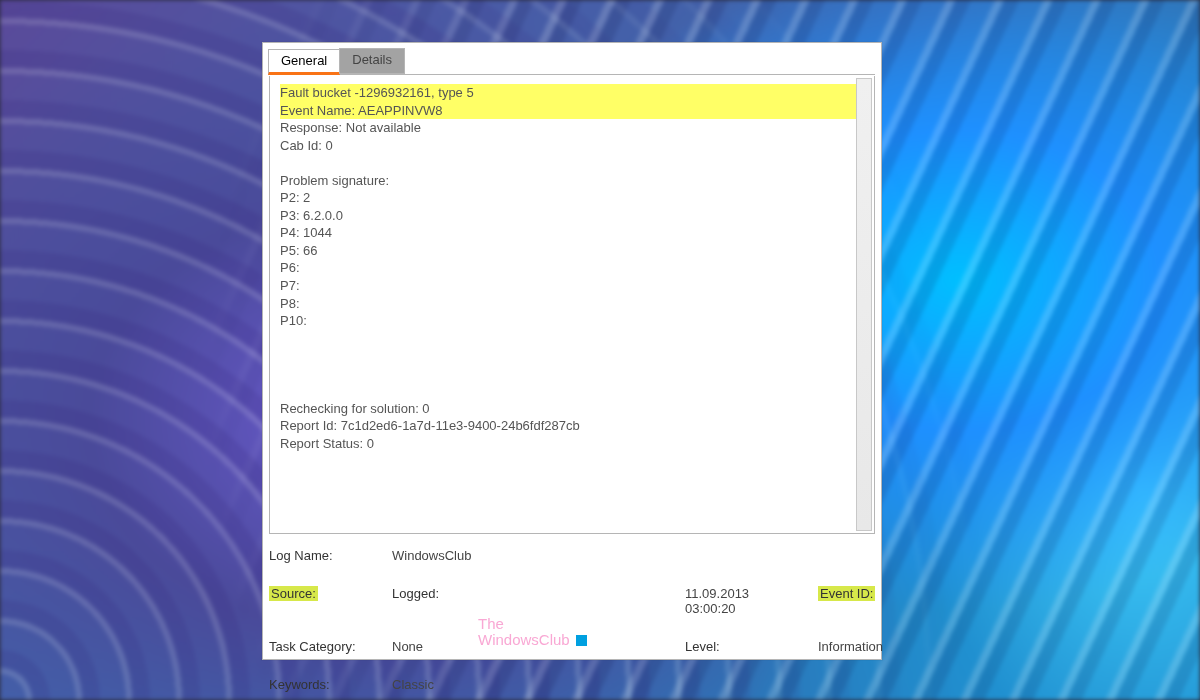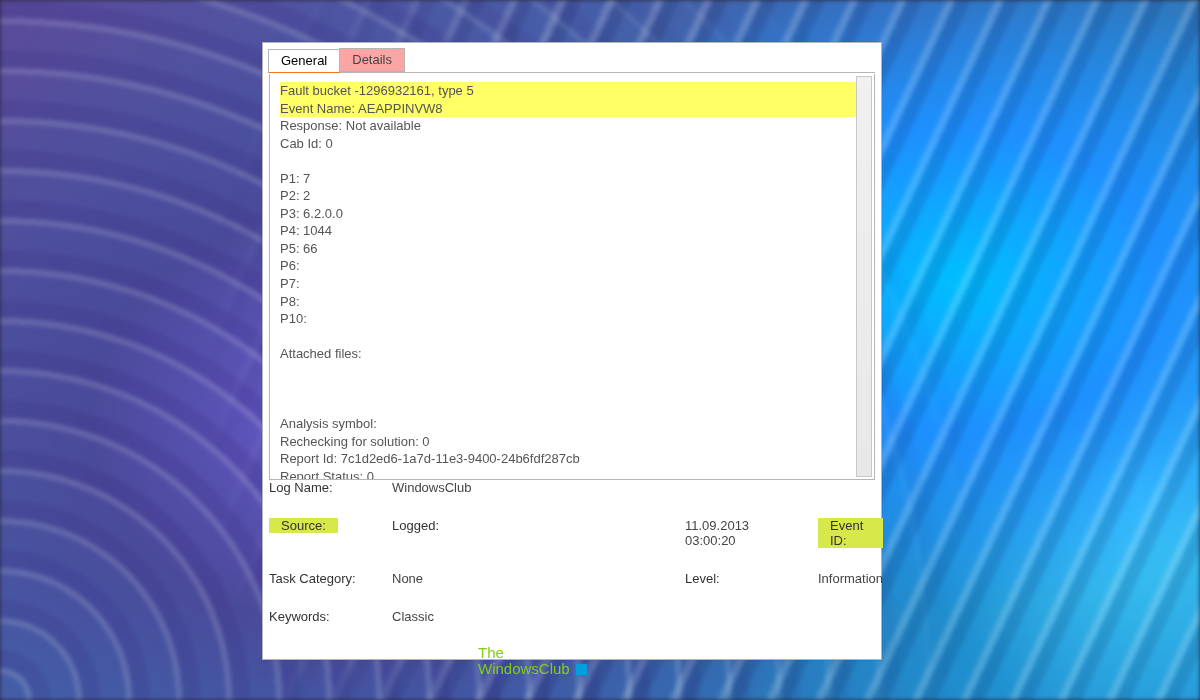--- a/index.html
+++ b/index.html
@@ -65,60 +65,61 @@
   .tab {
     padding: 3px 12px 4px;
     border: 1px solid #b5b5b5;
     background: #fff;
     margin-right: -1px;
     cursor: pointer;
     position: relative;
     color: #444;
   }
   .tab.active {
-    border-bottom: 1px solid #f97316;
+    border-bottom: 3px solid #f97316;
     top: 1px;
     color: #000;
   }
-  .tab:not(.active) { background:#fca5a5; }
+  .tab:not(.active) { background:#a3a3a3; }
 
   .content-box {
     border: 1px solid #b5b5b5;
     border-top: none;
     padding: 8px 10px;
-    height: 406px;
+    height: 458px;
     overflow: hidden;
     position: relative;
     color: #555;
     line-height: 1.35;
   }
   .content-box .line { white-space: pre; }
   .hl { background: #ffff66; }
   
   .content-box::after {
     content:""; position:absolute; right:2px; top:2px; bottom:2px; width:14px;
     background: linear-gradient(#f0f0f0,#e8e8e8);
     border:1px solid #c8c8c8;
   }
 
   .props {
+    margin-top: 14px;
     display: grid;
     grid-template-columns: 100px 270px 110px 1fr;
     row-gap: 6px;
     column-gap: 4px;
     color: #444;
     gap: 23px;
   }
   .props .k { color:#333; }
-  .props .hlcell { background:#d7e84a; display:inline-block; padding: 0 12px; }
+  .props .hlcell { background:#d7e84a; display:inline-block; padding: 0 2px; }
 
   .watermark {
     position: absolute;
-    left: 478px; top: 645px;
-    color: #84cc16;
+    left: 478px; top: 616px;
+    color: #f9a8d4;
     font-weight: 500;
     font-size: 15px;
     line-height: 1.05;
     text-align: left;
     z-index: 5;
   }
   .watermark .sq {
     display:inline-block;width:11px;height:11px;background:#00a0e0;
     margin-left:2px;vertical-align:middle;
   }
@@ -133,35 +134,33 @@
     <div class="tab active">General</div>
     <div class="tab">Details</div>
   </div>
 
   <div class="content-box">
     <div class="line hl">Fault bucket -1296932161, type 5</div>
     <div class="line hl">Event Name: AEAPPINVW8</div>
     <div class="line">Response: Not available</div>
     <div class="line">Cab Id: 0</div>
     <div class="line">&nbsp;</div>
-    <div class="line">P1: 7</div>
+    <div class="line">Problem signature:</div>
     <div class="line">P2: 2</div>
     <div class="line">P3: 6.2.0.0</div>
     <div class="line">P4: 1044</div>
     <div class="line">P5: 66</div>
     <div class="line">P6:</div>
     <div class="line">P7:</div>
     <div class="line">P8:</div>
     <div class="line">P10:</div>
     <div class="line">&nbsp;</div>
-    <div class="line">Attached files:</div>
     <div class="line">&nbsp;</div>
     <div class="line">&nbsp;</div>
     <div class="line">&nbsp;</div>
-    <div class="line">Analysis symbol:</div>
     <div class="line">Rechecking for solution: 0</div>
     <div class="line">Report Id: 7c1d2ed6-1a7d-11e3-9400-24b6fdf287cb</div>
     <div class="line">Report Status: 0</div>
 
   </div>
 
   <div class="props">
     <div class="k">Log Name:</div>
     <div>WindowsClub</div>
     <div></div>

